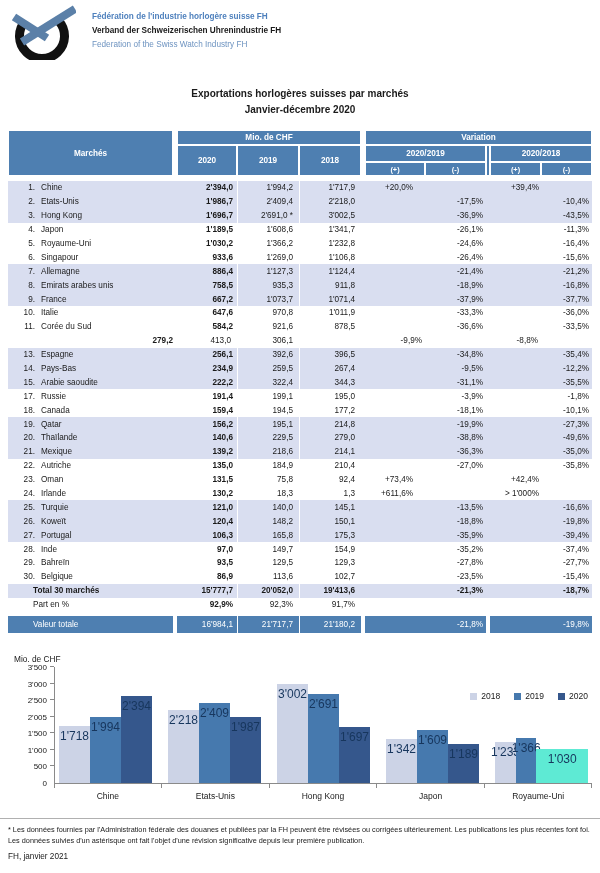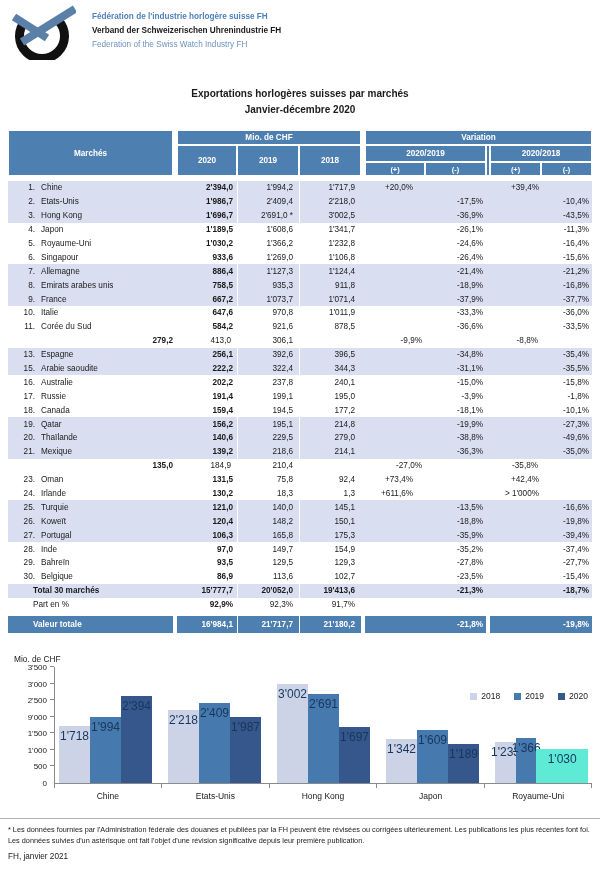--- a/index.html
+++ b/index.html
@@ -33,21 +33,21 @@
   .hc-p2{grid-area:2/10/3/12;}
   .hc-p1p{grid-area:3/7/4/8;font-size:7.4px;}
   .hc-p1m{grid-area:3/8/4/9;font-size:7.4px;}
   .hc-p2p{grid-area:3/10/4/11;font-size:7.4px;}
   .hc-p2m{grid-area:3/11/4/12;font-size:7.4px;}
 
   #table-body{margin-top:5px;}
   .trow{height:13.9px;align-items:stretch;}
   .trow .c{display:flex;align-items:center;}
   .trow.light .c{background:#d9def0;}
-  .trow.blue .c{background:#4e7fb1;color:#fff;font-weight:700;}
+  .trow.blue .c{background:#4e7fb1;color:#fff;font-weight:400;}
   .trow.totrow{height:14px;font-weight:700;}
   .trow.partrow{height:14px;}
   .trow.bluerow{height:17px;margin-top:4px;}
   .c-name{padding-left:3px;}
   .rank{display:inline-block;width:24px;text-align:right;margin-right:6px;flex:0 0 auto;}
   .noRank{padding-left:22px;font-weight:inherit;}
   .num{justify-content:flex-end;}
   .c-2020{font-weight:700;padding-right:4px;}
   .c-2019{padding-right:6px;border-left:1px solid #fff;}
   .c-2018{padding-right:6px;border-left:1px solid #fff;}
@@ -320,52 +320,52 @@
           <div class="c num c-2018">396,5</div>
           <div class="c gap"></div>
           <div class="c num c-v1p"></div>
           <div class="c num c-v1m">-34,8%</div>
           <div class="c gap"></div>
           <div class="c num c-v2p"></div>
           <div class="c num c-v2m">-35,4%</div>
         </div>
         <div class="trow tgrid light">
           <div class="c c-name">
+            <span class="rank">14.</span>
+            <span>Pays-Bas</span>
+          </div>
+          <div class="c gap"></div>
+          <div class="c num c-2020">234,9</div>
+          <div class="c num c-2019">259,5</div>
+          <div class="c num c-2018">267,4</div>
+          <div class="c gap"></div>
+          <div class="c num c-v1p"></div>
+          <div class="c num c-v1m">-9,5%</div>
+          <div class="c gap"></div>
+          <div class="c num c-v2p"></div>
+          <div class="c num c-v2m">-12,2%</div>
+        </div>
+        <div class="trow tgrid light">
+          <div class="c c-name">
             <span class="rank">15.</span>
             <span>Arabie saoudite</span>
           </div>
           <div class="c gap"></div>
           <div class="c num c-2020">222,2</div>
           <div class="c num c-2019">322,4</div>
           <div class="c num c-2018">344,3</div>
           <div class="c gap"></div>
           <div class="c num c-v1p"></div>
           <div class="c num c-v1m">-31,1%</div>
           <div class="c gap"></div>
           <div class="c num c-v2p"></div>
           <div class="c num c-v2m">-35,5%</div>
         </div>
         <div class="trow tgrid ">
           <div class="c c-name">
-            <span class="rank">16.</span>
-            <span>Australie</span>
-          </div>
-          <div class="c gap"></div>
-          <div class="c num c-2020">202,2</div>
-          <div class="c num c-2019">237,8</div>
-          <div class="c num c-2018">240,1</div>
-          <div class="c gap"></div>
-          <div class="c num c-v1p"></div>
-          <div class="c num c-v1m">-15,0%</div>
-          <div class="c gap"></div>
-          <div class="c num c-v2p"></div>
-          <div class="c num c-v2m">-15,8%</div>
-        </div>
-        <div class="trow tgrid ">
-          <div class="c c-name">
             <span class="rank">17.</span>
             <span>Russie</span>
           </div>
           <div class="c gap"></div>
           <div class="c num c-2020">191,4</div>
           <div class="c num c-2019">199,1</div>
           <div class="c num c-2018">195,0</div>
           <div class="c gap"></div>
           <div class="c num c-v1p"></div>
           <div class="c num c-v1m">-3,9%</div>
@@ -431,20 +431,24 @@
           <div class="c num c-2019">218,6</div>
           <div class="c num c-2018">214,1</div>
           <div class="c gap"></div>
           <div class="c num c-v1p"></div>
           <div class="c num c-v1m">-36,3%</div>
           <div class="c gap"></div>
           <div class="c num c-v2p"></div>
           <div class="c num c-v2m">-35,0%</div>
         </div>
         <div class="trow tgrid ">
+          <div class="c c-name">
+            <span class="rank">22.</span>
+            <span>Autriche</span>
+          </div>
           <div class="c gap"></div>
           <div class="c num c-2020">135,0</div>
           <div class="c num c-2019">184,9</div>
           <div class="c num c-2018">210,4</div>
           <div class="c gap"></div>
           <div class="c num c-v1p"></div>
           <div class="c num c-v1m">-27,0%</div>
           <div class="c gap"></div>
           <div class="c num c-v2p"></div>
           <div class="c num c-v2m">-35,8%</div>
@@ -629,21 +633,21 @@
     <div class="ylab">Mio. de CHF</div>
     <div class="plotrow">
       <div class="yaxis" id="yaxis">
           <div class="yt" style="bottom: 0px;">0</div>
           <div class="yt" style="bottom: 16.5714px;">500</div>
           <div class="ytick" style="bottom: 16.5714px;"></div>
           <div class="yt" style="bottom: 33.1429px;">1'000</div>
           <div class="ytick" style="bottom: 33.1429px;"></div>
           <div class="yt" style="bottom: 49.7143px;">1'500</div>
           <div class="ytick" style="bottom: 49.7143px;"></div>
-          <div class="yt" style="bottom: 66.2857px;">9'000</div>
+          <div class="yt" style="bottom: 66.2857px;">2'005</div>
           <div class="ytick" style="bottom: 66.2857px;"></div>
           <div class="yt" style="bottom: 82.8571px;">2'500</div>
           <div class="ytick" style="bottom: 82.8571px;"></div>
           <div class="yt" style="bottom: 99.4286px;">3'000</div>
           <div class="ytick" style="bottom: 99.4286px;"></div>
           <div class="yt" style="bottom: 116px;">3'500</div>
           <div class="ytick" style="bottom: 116px;"></div>
         </div>
       <div class="plot">
         <div class="bars" id="bars">

